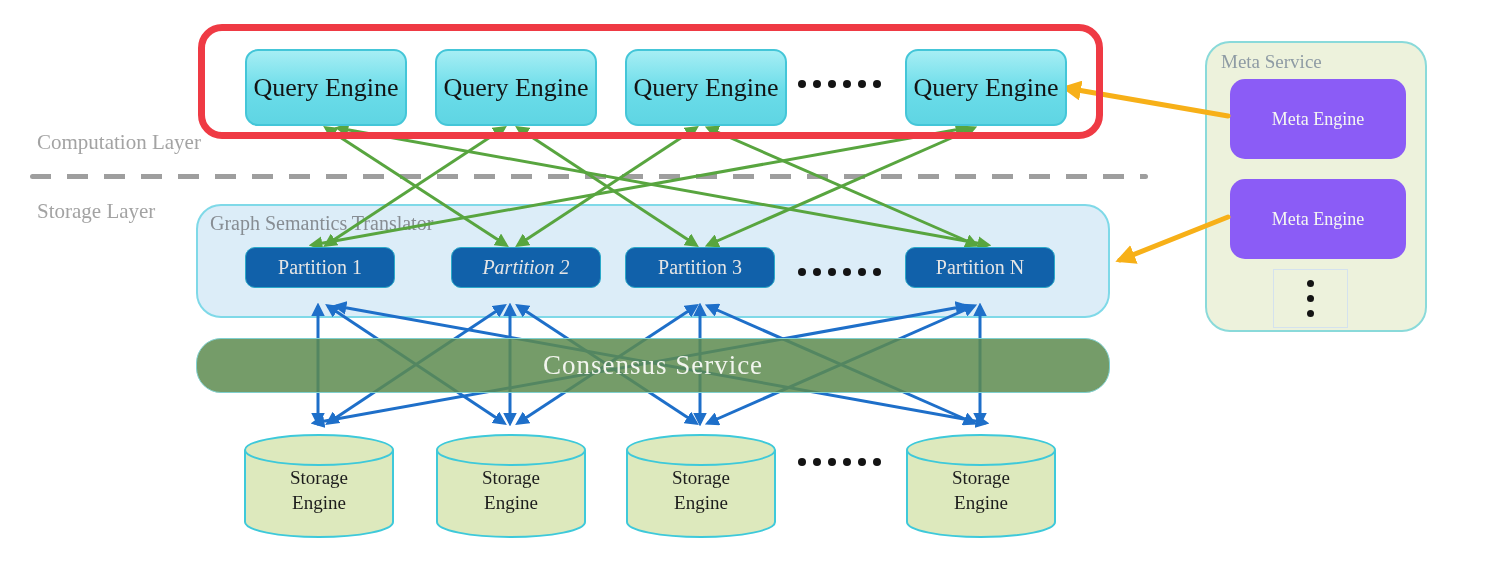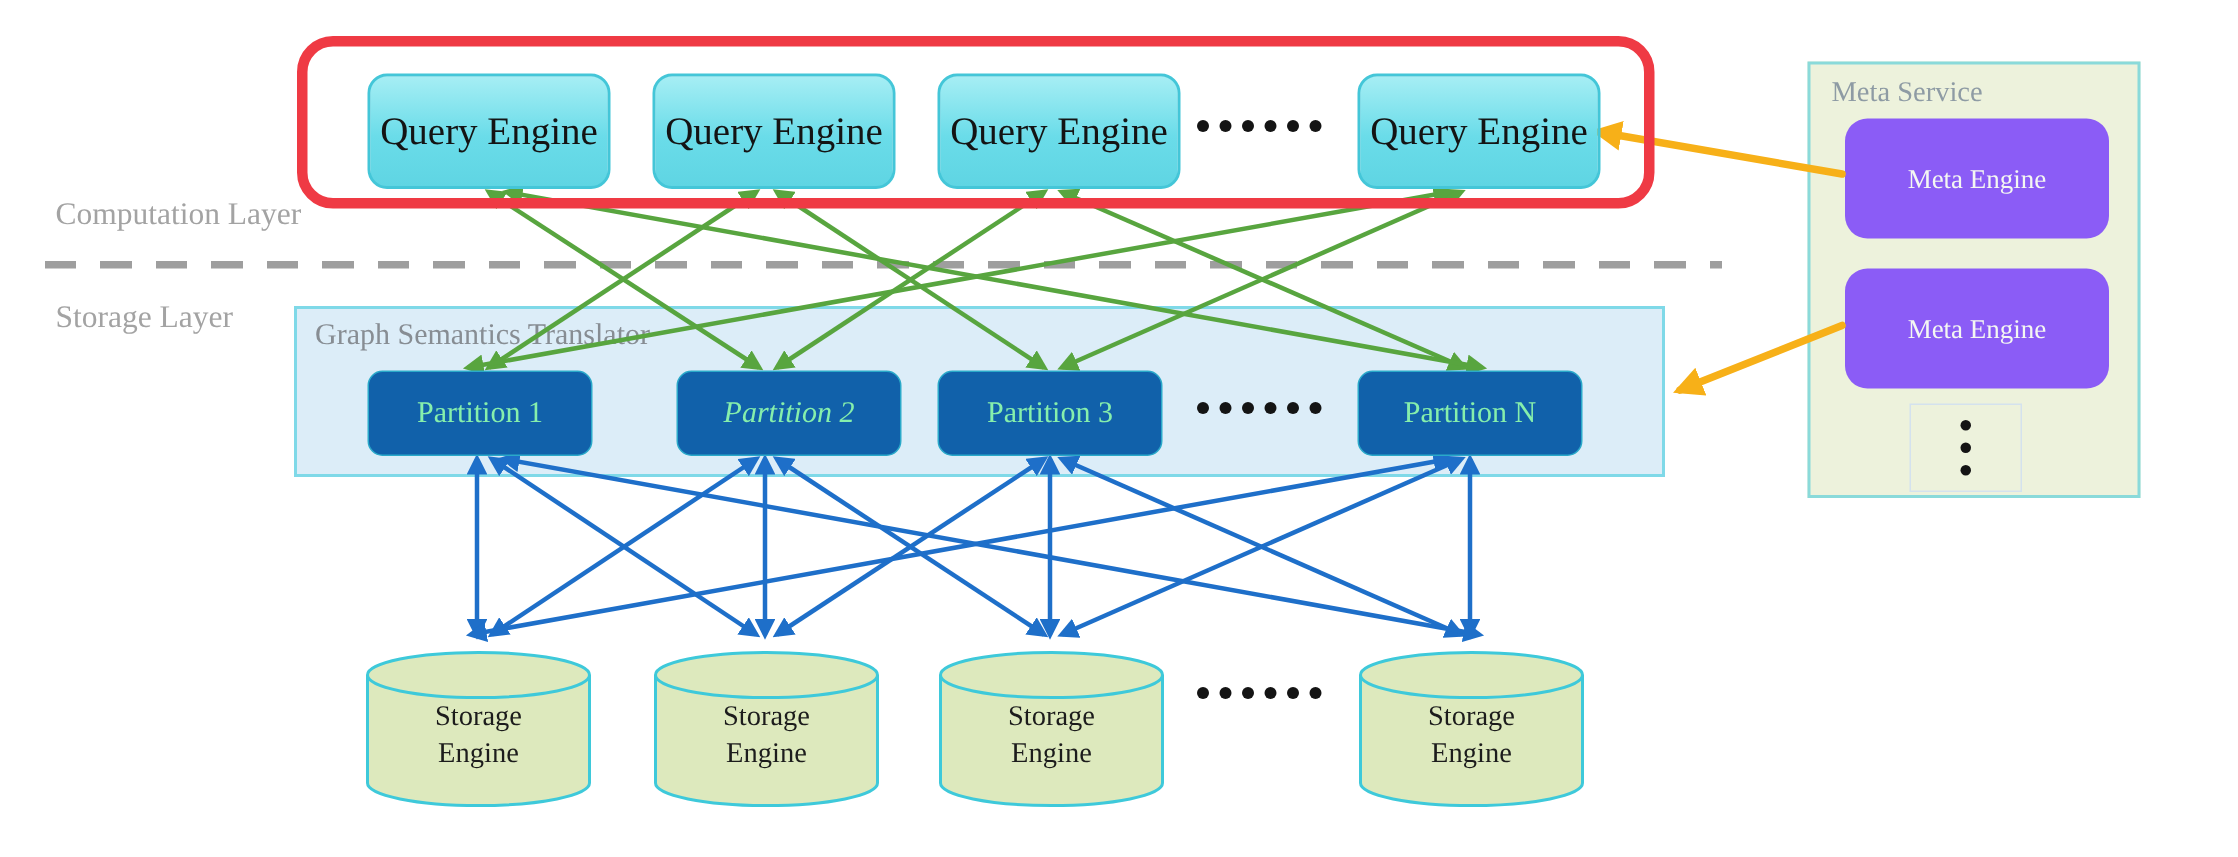--- a/index.html
+++ b/index.html
@@ -1,20 +1,20 @@
 <!DOCTYPE html>
 <html><head>
 <meta charset="utf-8">
 <style>
   html,body{margin:0;padding:0;background:#ffffff;}
   .canvas{
     position:relative;width:1492px;height:571px;background:#ffffff;overflow:hidden;
     font-family:"Liberation Serif","DejaVu Serif",serif;
   }
-  .abs{position:absolute;box-sizing:border-box;}
+  .abs{position:absolute;box-sizing:border-box;border-radius:25px;}
 
   
   .layer-label{color:#a3a3a3;font-size:21px;z-index:1;white-space:nowrap;}
   .divider{
     height:5px;z-index:1;
     background:repeating-linear-gradient(90deg,#9e9e9e 0 21px,transparent 21px 37px);
   }
 
   
   .red-frame{border:7px solid #ef3a44;border-radius:24px;z-index:4;background:transparent;}
@@ -25,24 +25,24 @@
     background:linear-gradient(180deg,#a6eef4 0%,#6adce9 55%,#5fd5e3 100%);
     border:2px solid #44c6d8;
     display:flex;align-items:center;justify-content:center;
     font-size:26px;color:#141414;
   }
 
   
   .panel-gst{background:#dcedf8;border:2px solid #7fd9e8;z-index:1;}
   .panel-title{position:absolute;left:12px;top:6px;color:#878d93;font-size:20px;white-space:nowrap;}
   .part{
-    width:150px;height:57px;top:247px;border-radius:10px;z-index:5;
+    width:150px;height:41px;top:247px;border-radius:10px;z-index:5;
     background:#1161aa;border:1px solid #2aa9c9;
     display:flex;align-items:center;justify-content:center;
-    font-size:20px;color:#86efac;
+    font-size:20px;color:#e5e5e5;
   }
 
   
   .consensus{
     background:rgba(93,139,79,0.85);border:1px solid #7fd0cf;z-index:6;
     display:flex;align-items:center;justify-content:center;
   }
   .consensus-text{color:#f2f5ee;font-size:27px;letter-spacing:1px;}
 
   
@@ -115,20 +115,23 @@
 
   <div class="abs hdots" style="left:798px;top:268px;">
     <span class="dot"></span>
       <span class="dot"></span>
       <span class="dot"></span>
     <span class="dot"></span>
       <span class="dot"></span>
       <span class="dot"></span>
   </div>
 
+  <div class="abs consensus" style="left:196px;top:338px;width:914px;height:55px;">
+    <span class="consensus-text">Consensus Service</span>
+  </div>
 
   <div class="abs cyl" style="left:243px;">
     <svg width="152" height="108" viewBox="0 0 152 108">
       <path d="M2 18 L2 90 A74 15 0 0 0 150 90 L150 18" fill="#dde9bd" stroke="#3ec9da" stroke-width="2"></path>
       <ellipse cx="76" cy="18" rx="74" ry="15" fill="#dde9bd" stroke="#3ec9da" stroke-width="2"></ellipse>
     </svg>
     <div class="cyl-label">
       <span>Storage Engine</span>
     </div>
   </div>

